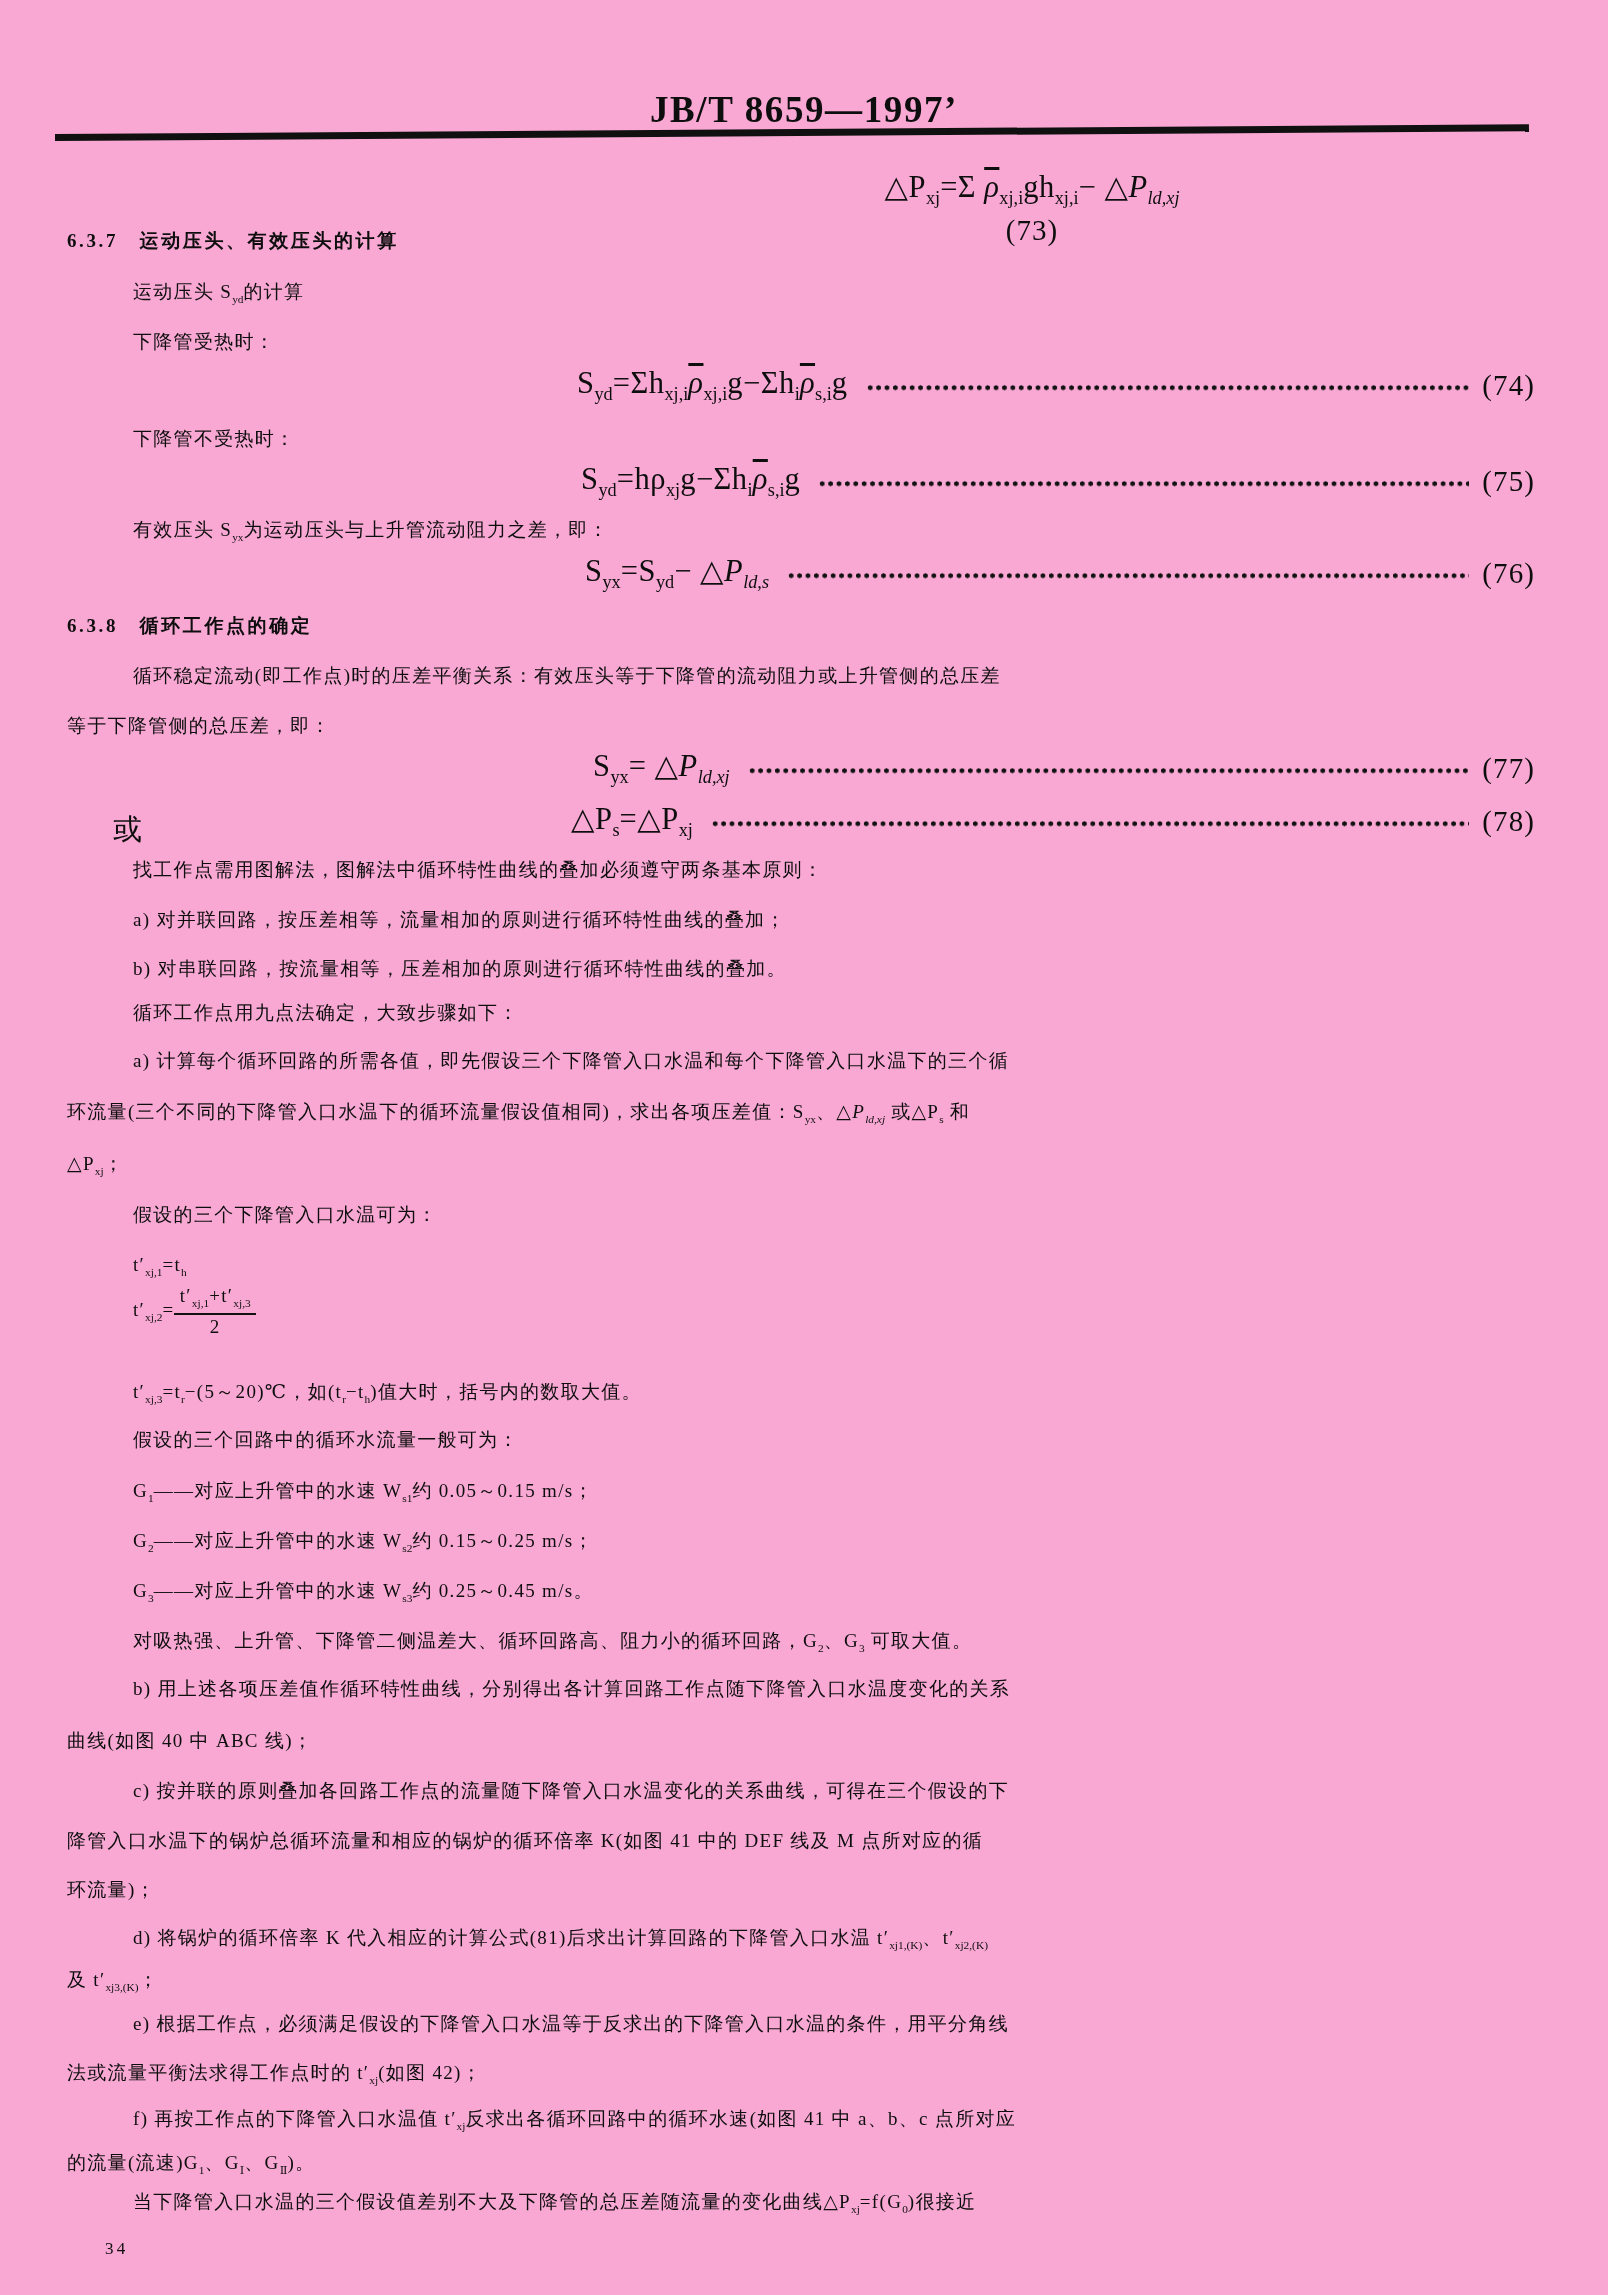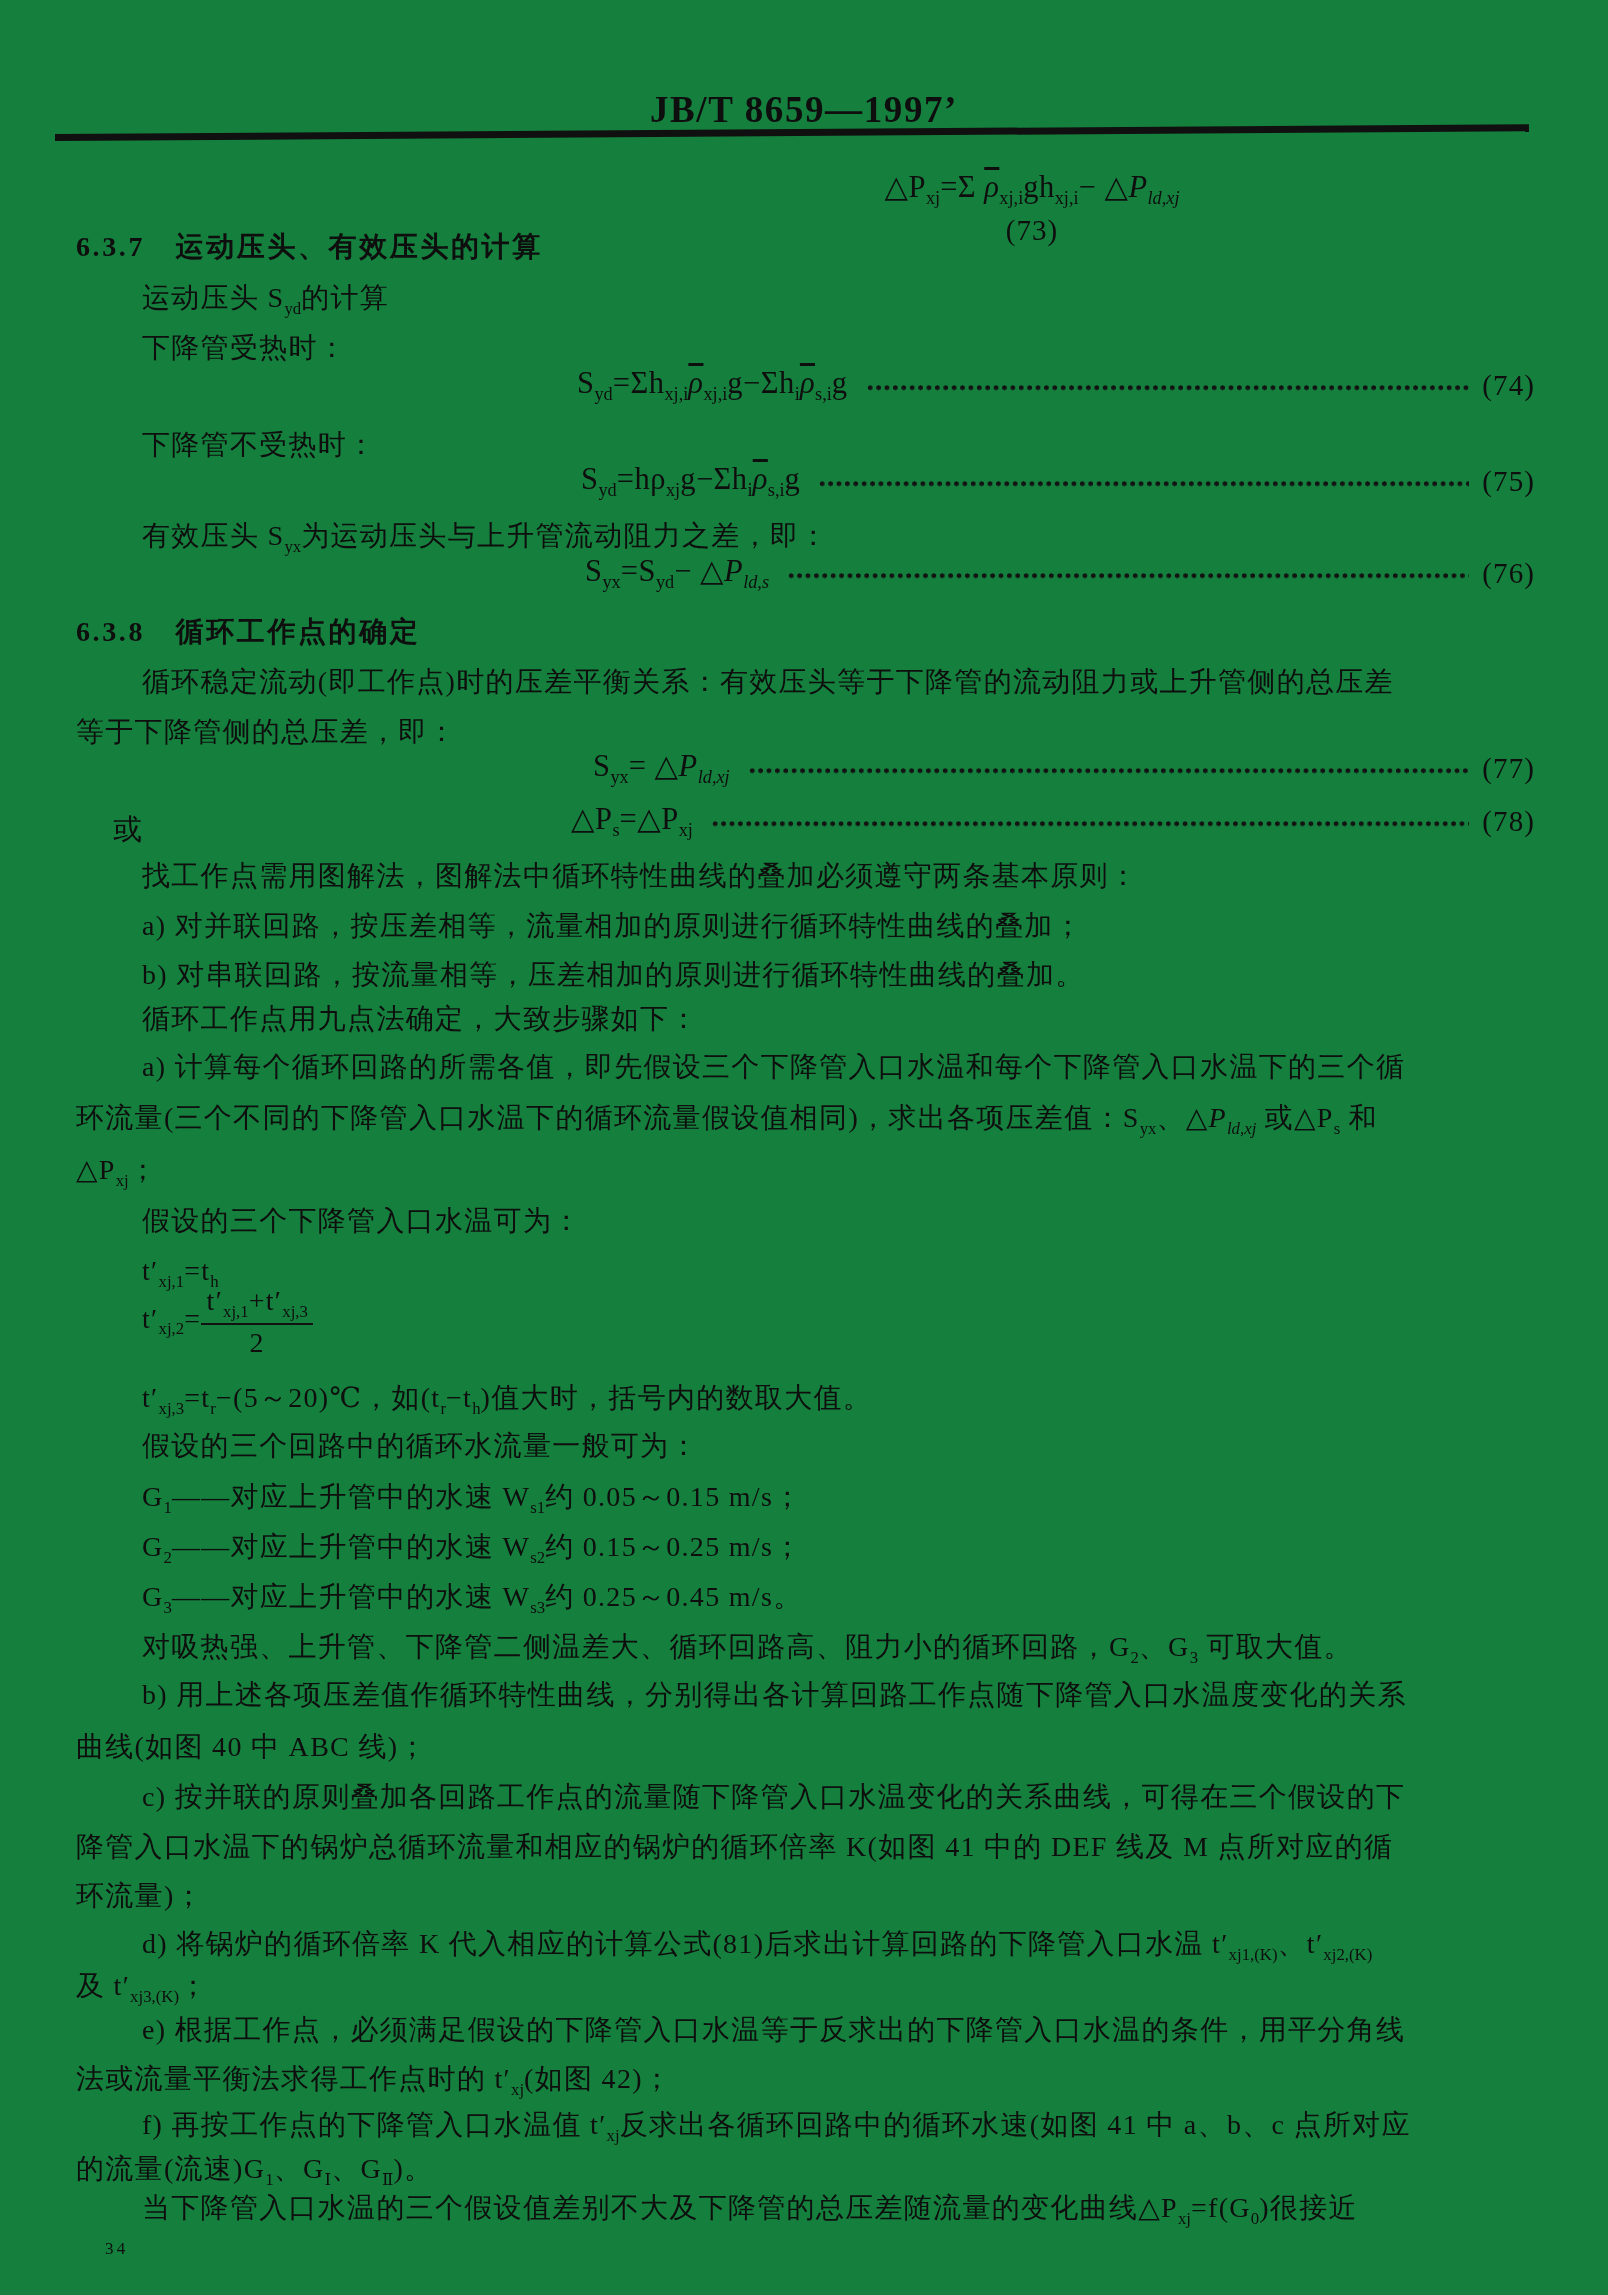--- a/index.html
+++ b/index.html
@@ -1,34 +1,34 @@
 <!DOCTYPE html>
 <html style="font-size:8.4px"><head>
 <meta charset="utf-8">
 <style>
   html,body{margin:0;padding:0;background:#d8d8d8;}
   .page{
     position:relative;
     width:1608px;height:2295px;
-    background:#15803d;
+    background:#f9a8d4;
     overflow:hidden;
     font-family:"Liberation Serif","DejaVu Serif",serif;
     color:#0e0e0e;
   }
   .header{
     position:absolute;top:88px;left:0;width:100%;
     text-align:center;font-size:37px;font-weight:bold;letter-spacing:1.6px;
   }
   .rule{
     position:absolute;top:134px;left:55px;width:1474px;height:7.4px;
     background:#101010;transform:rotate(-0.38deg);transform-origin:left center;
   }
   .line{
-    position:absolute;font-size:28px;letter-spacing:1.3px;
-    white-space:nowrap;line-height:1.25;margin-left:9px;
+    position:absolute;font-size:19px;letter-spacing:1.3px;
+    white-space:nowrap;line-height:1.25;
   }
   .ind{left:133px;}
   .flush{left:67px;}
   .bold{font-weight:bold;letter-spacing:2.6px;}
   sub{font-size:60%;letter-spacing:0;}
   .frow{
     position:absolute;right:73px;display:flex;align-items:center;height:41px;
   }
   .fbody{font-size:30.5px;white-space:nowrap;letter-spacing:0.5px;}
   .fnum{font-size:29px;letter-spacing:1.1px;}

